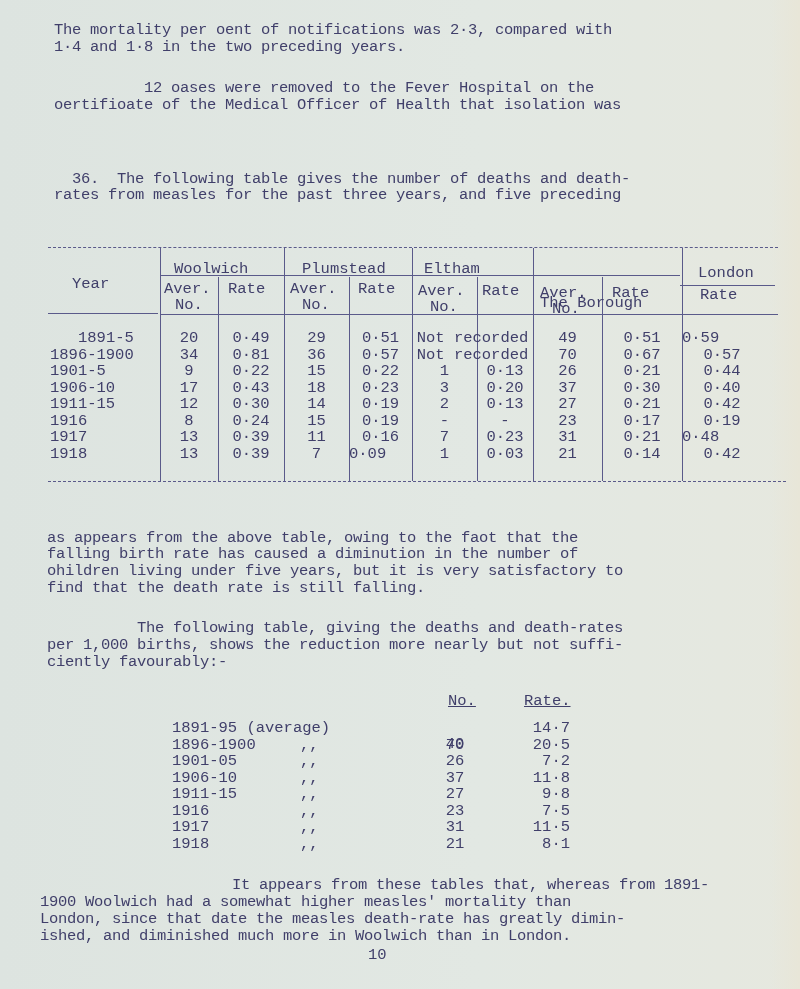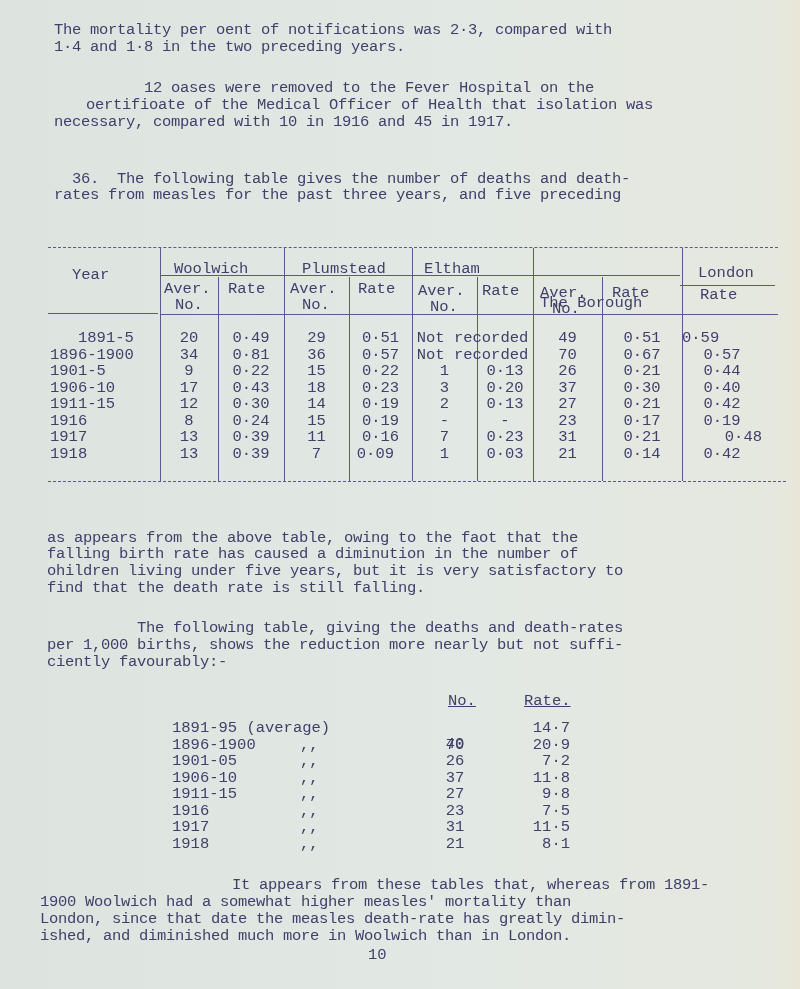--- a/index.html
+++ b/index.html
@@ -28,22 +28,21 @@
 </head>
 <body>
 
 <div class="page">
   <div class="right-edge"></div>
 
   <p style="left:54px; top:22px;">The mortality per oent of notifications was 2·3, compared with</p>
   <p style="left:54px; top:39px;">1·4 and 1·8 in the two preceding years.</p>
 
   <p style="left:54px; top:80px;">          12 oases were removed to the Fever Hospital on the</p>
-  <p style="left:54px; top:97px;margin-left:32px;">oertifioate of the Medical Officer of Health that isolation was</p>
-  <p style="left:54px; top:114px;">necessary, compared with 10 in 1916 and 45 in 1917.</p>
+  <p style="left:54px; top:97px;">oertifioate of the Medical Officer of Health that isolation was</p>
 
   <p style="left:54px; top:171px;">  36.  The following table gives the number of deaths and death-</p>
   <p style="left:54px; top:187px;">rates from measles for the past three years, and five preceding</p>
 
   <div>
     <div class="dash-top"></div>
     <div class="dash-bot"></div>
 
     <div class="hline" style="left:160px; top:275px; width:520px;"></div>
     <div class="hline" style="left:680px; top:285px; width:95px;"></div>
@@ -53,21 +52,21 @@
     <div class="vline" style="left:160px; top:248px; height:233px;"></div>
     <div class="vline" style="left:218px; top:277px; height:204px;"></div>
     <div class="vline" style="left:284px; top:248px; height:233px;"></div>
     <div class="vline" style="left:349px; top:277px; height:204px;"></div>
     <div class="vline" style="left:412px; top:248px; height:233px;"></div>
     <div class="vline" style="left:477px; top:277px; height:204px;"></div>
     <div class="vline" style="left:533px; top:248px; height:233px;"></div>
     <div class="vline" style="left:602px; top:277px; height:204px;"></div>
     <div class="vline" style="left:682px; top:248px; height:233px;"></div>
 
-    <span class="hdr" style="left:72px; top:266px;text-align:center;">Year</span>
+    <span class="hdr" style="left:72px; top:275px;text-align:center;">Year</span>
     <span class="hdr" style="left:174px; top:260px;">Woolwich</span>
     <span class="hdr" style="left:302px; top:260px;">Plumstead</span>
     <span class="hdr" style="left:424px; top:260px;">Eltham</span>
     <span class="hdr" style="left:540px; top:262px;margin-top:32px;">The Borough</span>
     <span class="hdr" style="left:698px; top:264px;">London</span>
 
     <span class="hdr" style="left:164px; top:280px;">Aver.</span>
     <span class="hdr" style="left:175px; top:296px;">No.</span>
     <span class="hdr" style="left:228px; top:280px;">Rate</span>
     <span class="hdr" style="left:290px; top:280px;">Aver.</span>
@@ -142,26 +141,26 @@
         <span class="cell" style="left: 682px; top: 413.5px; width: 80px; text-align: center;">0·19</span>
         <span class="cell" style="left: 50px; top: 430px; width: 110px; text-align: left;">1917</span>
         <span class="cell" style="left: 160px; top: 430px; width: 58px; text-align: center;">13</span>
         <span class="cell" style="left: 218px; top: 430px; width: 66px; text-align: center;">0·39</span>
         <span class="cell" style="left: 284px; top: 430px; width: 65px; text-align: center;">11</span>
         <span class="cell" style="left: 349px; top: 430px; width: 63px; text-align: center;">0·16</span>
         <span class="cell" style="left: 412px; top: 430px; width: 65px; text-align: center;">7</span>
         <span class="cell" style="left: 477px; top: 430px; width: 56px; text-align: center;">0·23</span>
         <span class="cell" style="left: 533px; top: 430px; width: 69px; text-align: center;">31</span>
         <span class="cell" style="left: 602px; top: 430px; width: 80px; text-align: center;">0·21</span>
-        <span class="cell" style="left: 682px; top: 430px; width: 80px; text-align: right;">0·48</span>
+        <span class="cell" style="left: 682px; top: 430px; width: 80px; text-align: left;">0·48</span>
         <span class="cell" style="left: 50px; top: 446.5px; width: 110px; text-align: left;">1918</span>
         <span class="cell" style="left: 160px; top: 446.5px; width: 58px; text-align: center;">13</span>
         <span class="cell" style="left: 218px; top: 446.5px; width: 66px; text-align: center;">0·39</span>
         <span class="cell" style="left: 284px; top: 446.5px; width: 65px; text-align: center;">7</span>
-        <span class="cell" style="left: 331px; top: 446.5px; width: 63px; text-align: right;">0·09</span>
+        <span class="cell" style="left: 349px; top: 446.5px; width: 63px; text-align: left;">0·09</span>
         <span class="cell" style="left: 412px; top: 446.5px; width: 65px; text-align: center;">1</span>
         <span class="cell" style="left: 477px; top: 446.5px; width: 56px; text-align: center;">0·03</span>
         <span class="cell" style="left: 533px; top: 446.5px; width: 69px; text-align: center;">21</span>
         <span class="cell" style="left: 602px; top: 446.5px; width: 80px; text-align: center;">0·14</span>
         <span class="cell" style="left: 682px; top: 446.5px; width: 80px; text-align: center;">0·42</span>
       </div>
   </div>
 
   <p style="left:47px; top:530px;">as appears from the above table, owing to the faot that the</p>
   <p style="left:47px; top:546px;">falling birth rate has caused a diminution in the number of</p>
@@ -176,21 +175,21 @@
     <span class="hdr ul" style="left:448px; top:692px;">No.</span>
     <span class="hdr ul" style="left:524px; top:692px;">Rate.</span>
     <div id="t2rows">
         <span class="t2" style="left: 172px; top: 720px;">1891-95 (average)</span>
         <span class="t2" style="left: 300px; top: 720px;"></span>
         <span class="t2" style="left: 440px; top: 720px; width: 30px; text-align: center; margin-top: 16px;">40</span>
         <span class="t2" style="left: 500px; top: 720px; width: 70px; text-align: right;">14·7</span>
         <span class="t2" style="left: 172px; top: 736.5px;">1896-1900</span>
         <span class="t2" style="left: 300px; top: 736.5px;">,,</span>
         <span class="t2" style="left: 440px; top: 736.5px; width: 30px; text-align: center;">70</span>
-        <span class="t2" style="left: 500px; top: 736.5px; width: 70px; text-align: right;">20·9</span>
+        <span class="t2" style="left: 500px; top: 736.5px; width: 70px; text-align: right;">20·5</span>
         <span class="t2" style="left: 172px; top: 753px;">1901-05</span>
         <span class="t2" style="left: 300px; top: 753px;">,,</span>
         <span class="t2" style="left: 440px; top: 753px; width: 30px; text-align: center;">26</span>
         <span class="t2" style="left: 500px; top: 753px; width: 70px; text-align: right;">7·2</span>
         <span class="t2" style="left: 172px; top: 769.5px;">1906-10</span>
         <span class="t2" style="left: 300px; top: 769.5px;">,,</span>
         <span class="t2" style="left: 440px; top: 769.5px; width: 30px; text-align: center;">37</span>
         <span class="t2" style="left: 500px; top: 769.5px; width: 70px; text-align: right;">11·8</span>
         <span class="t2" style="left: 172px; top: 786px;">1911-15</span>
         <span class="t2" style="left: 300px; top: 786px;">,,</span>

